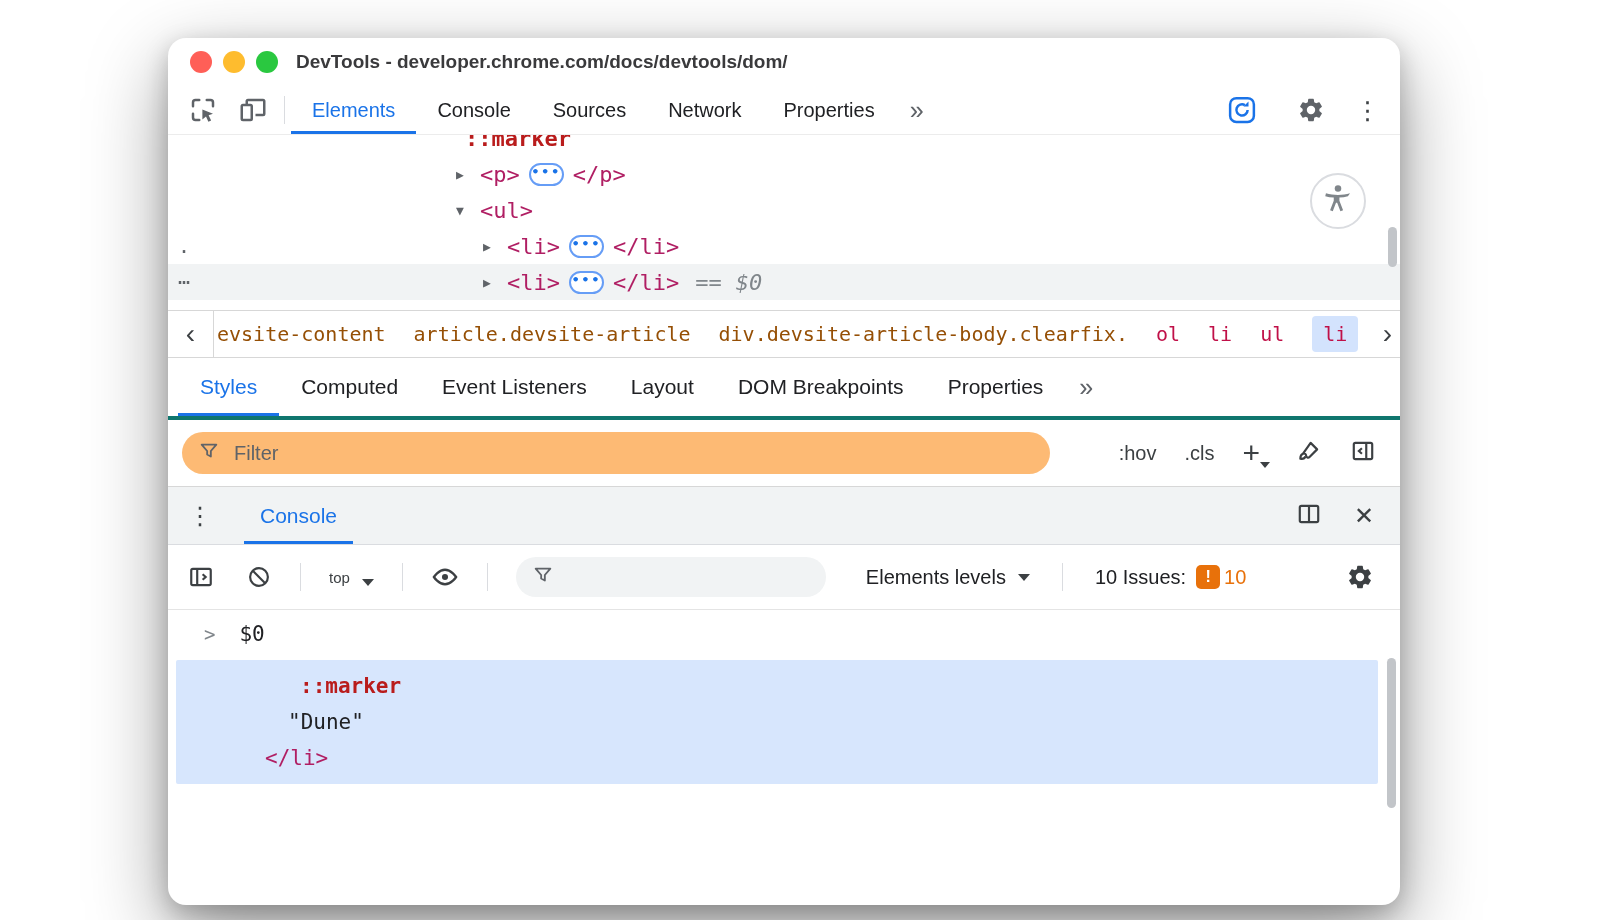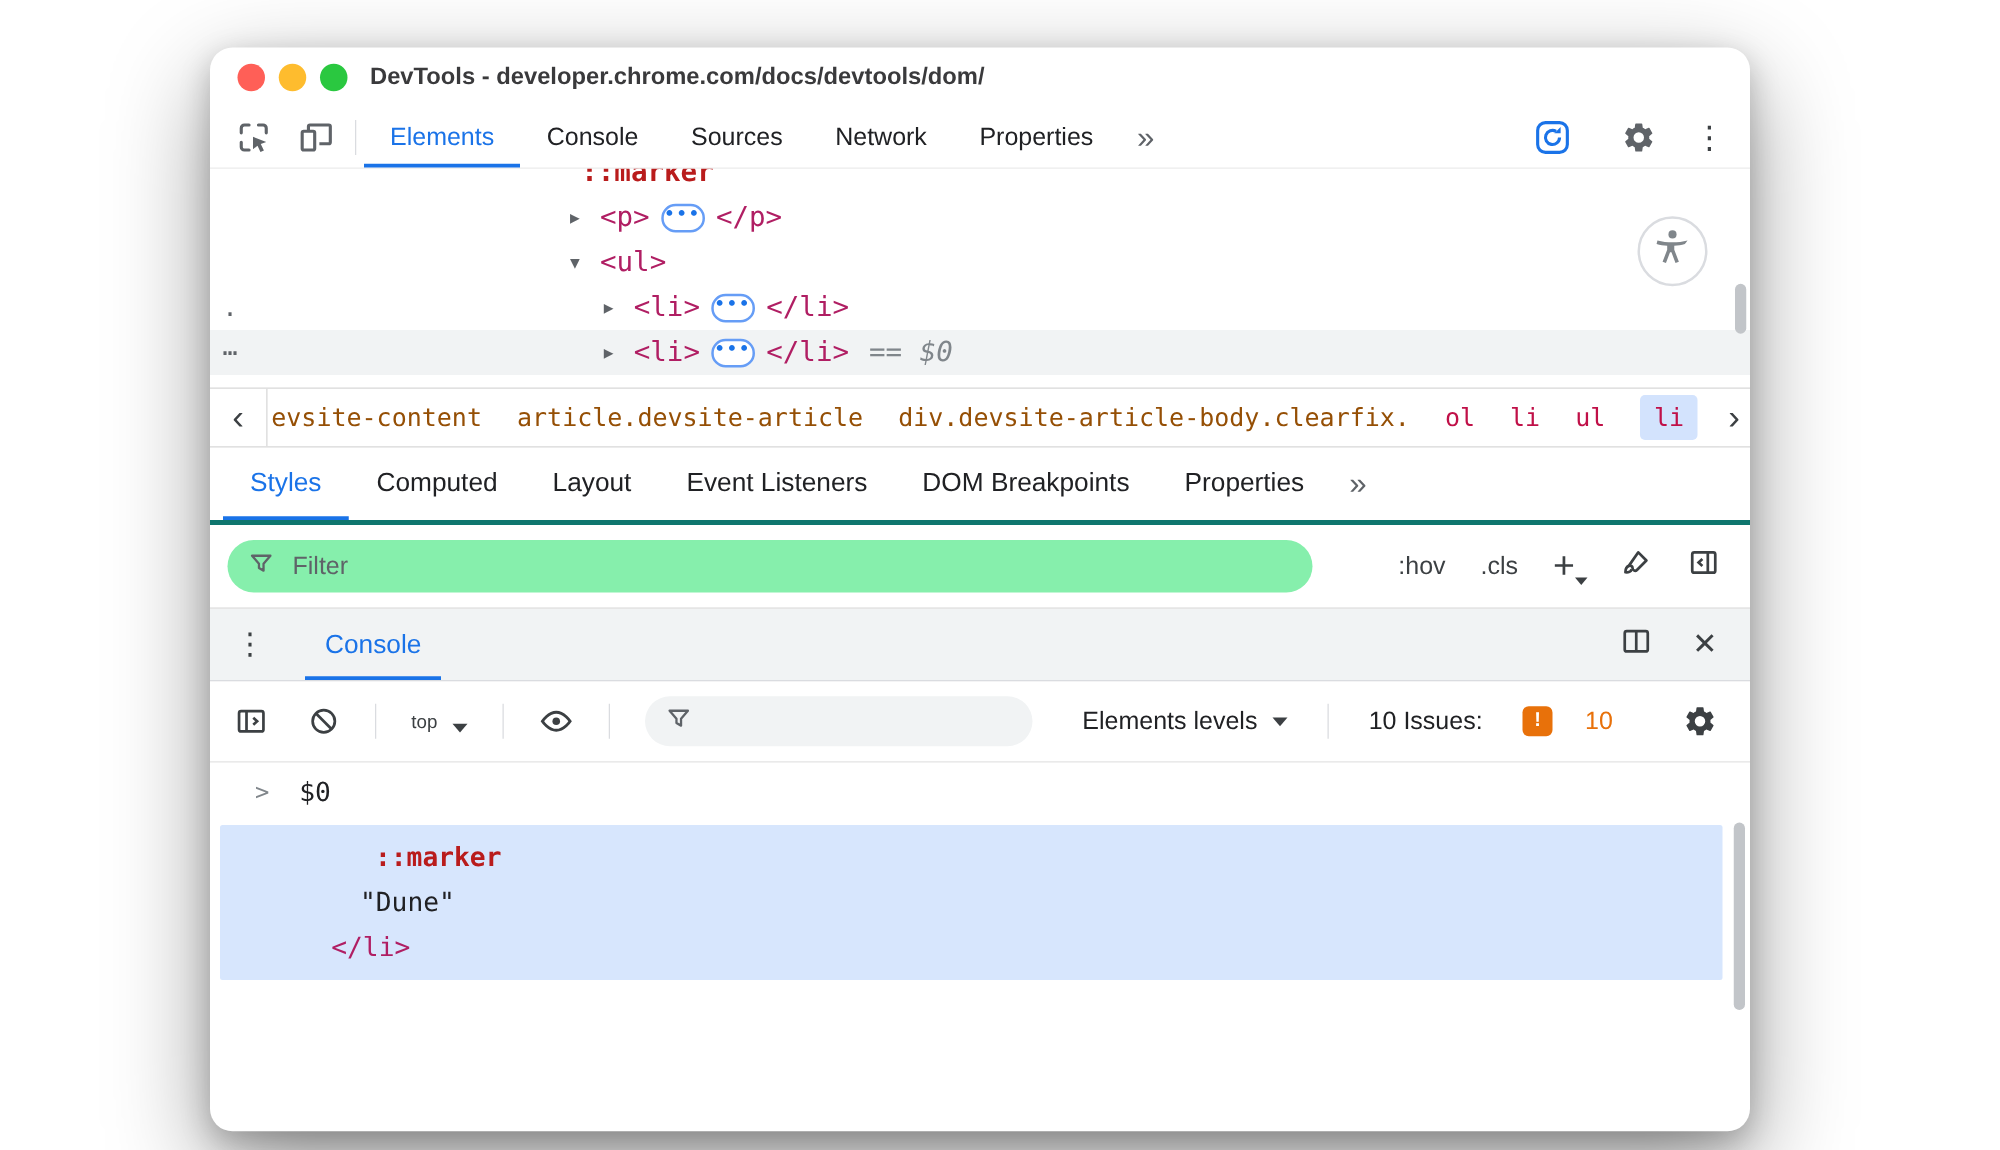--- a/index.html
+++ b/index.html
@@ -60,21 +60,21 @@
   .bc-arrow-right { position:absolute; right:8px; top:0; height:100%; display:flex; align-items:center;
                     color:#3c4043; font-size:28px; font-family:"Liberation Sans",sans-serif; background:#fff; padding-left:8px; }
 
   
   .styles-tabs { height:62px; display:flex; align-items:stretch; padding-left:10px; border-bottom:4px solid #0f766e; }
   .stab { display:flex; align-items:center; padding:0 22px; font-size:21px; color:#202124; }
   .stab.active { color:#1a73e8; box-shadow:inset 0 -3px 0 #1a73e8; }
 
   
   .filter-bar { height:67px; display:flex; align-items:center; padding:0 14px; border-bottom:1px solid #d7d7d7; }
-  .pill-input { width:868px; height:42px; background:#86efac; border-radius:21px; display:flex;
+  .pill-input { width:868px; height:42px; background:#fdba74; border-radius:21px; display:flex;
                 align-items:center; padding:0 16px; gap:14px; }
   .pill-input .ph { color:#5f6368; font-size:20px; }
   .filter-right { margin-left:auto; display:flex; align-items:center; gap:28px; color:#3c4043;
                   font-size:20px; padding-right:10px; }
   .plus-wrap { position:relative; font-size:30px; font-weight:400; color:#3c4043; padding-right:8px; }
   .plus-wrap .mini-caret { position:absolute; right:-2px; bottom:2px; width:0; height:0;
                            border-left:5px solid transparent; border-right:5px solid transparent; border-top:6px solid #3c4043; }
 
   
   .console-header { height:58px; background:#f1f3f4; display:flex; align-items:stretch; border-bottom:1px solid #dadce0; }
@@ -84,21 +84,21 @@
   .header-icons { margin-left:auto; display:flex; align-items:center; gap:32px; padding-right:26px; color:#3c4043; }
   .xglyph { font-size:24px; color:#3c4043; }
 
   .console-toolbar { height:65px; display:flex; align-items:center; padding:0 10px; gap:12px; border-bottom:1px solid #e4e4e4; }
   .ctx { display:flex; align-items:flex-end; gap:12px; font-size:15px; color:#3c4043; padding:0 10px; }
   .caret { width:0; height:0; border-left:6px solid transparent; border-right:6px solid transparent;
            border-top:7px solid #3c4043; display:inline-block; }
   .console-filter { width:310px; height:40px; background:#f1f3f4; border-radius:20px; display:flex;
                     align-items:center; padding:0 16px; margin-left:10px; }
   .levels { display:flex; align-items:center; gap:12px; font-size:20px; color:#202124; padding:0 14px; margin-left:14px; }
-  .issues { display:flex; align-items:center; gap:26px; font-size:20px; color:#202124; padding-left:14px;text-align:center; }
+  .issues { display:flex; align-items:center; gap:4px; font-size:20px; color:#202124; padding-left:14px;text-align:center; }
   .issue-badge { width:24px; height:24px; border-radius:5px; background:#e8710a; color:#fff; display:flex;
                  align-items:center; justify-content:center; font-size:16px; font-weight:700; margin-left:6px; }
   .issue-count { color:#e8710a; font-size:20px; }
   .gear-right { margin-left:auto; padding-right:16px; display:flex; align-items:center; }
 
   
   .console-content { position:relative; height:235px; font-family:"DejaVu Sans Mono", monospace;
                      font-size:21px; color:#202124; overflow:hidden; }
   .cline { display:flex; align-items:center; height:44px; padding-left:36px; gap:24px; margin-top:2px; }
   .prompt-chevron { color:#80868b; font-size:19px; }
@@ -232,24 +232,24 @@
   </div>
 
   <div class="styles-tabs">
     <div class="stab active">
         <span>Styles</span>
       </div>
     <div class="stab">
         <span>Computed</span>
       </div>
     <div class="stab">
+        <span>Event Listeners</span>
+      </div>
+    <div class="stab">
         <span>Layout</span>
-      </div>
-    <div class="stab">
-        <span>Event Listeners</span>
       </div>
     <div class="stab">
         <span>DOM Breakpoints</span>
       </div>
     <div class="stab">
         <span>Properties</span>
       </div>
     <div class="more-chevron">»</div>
   </div>
 

